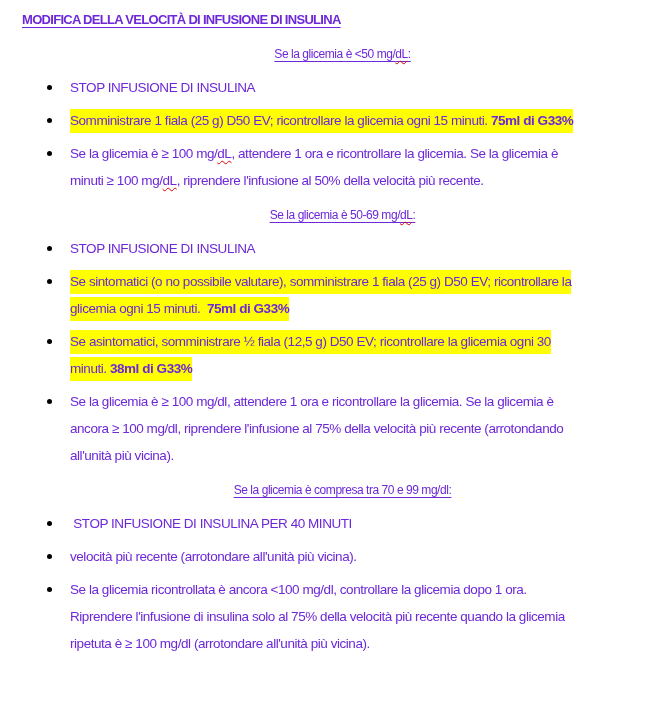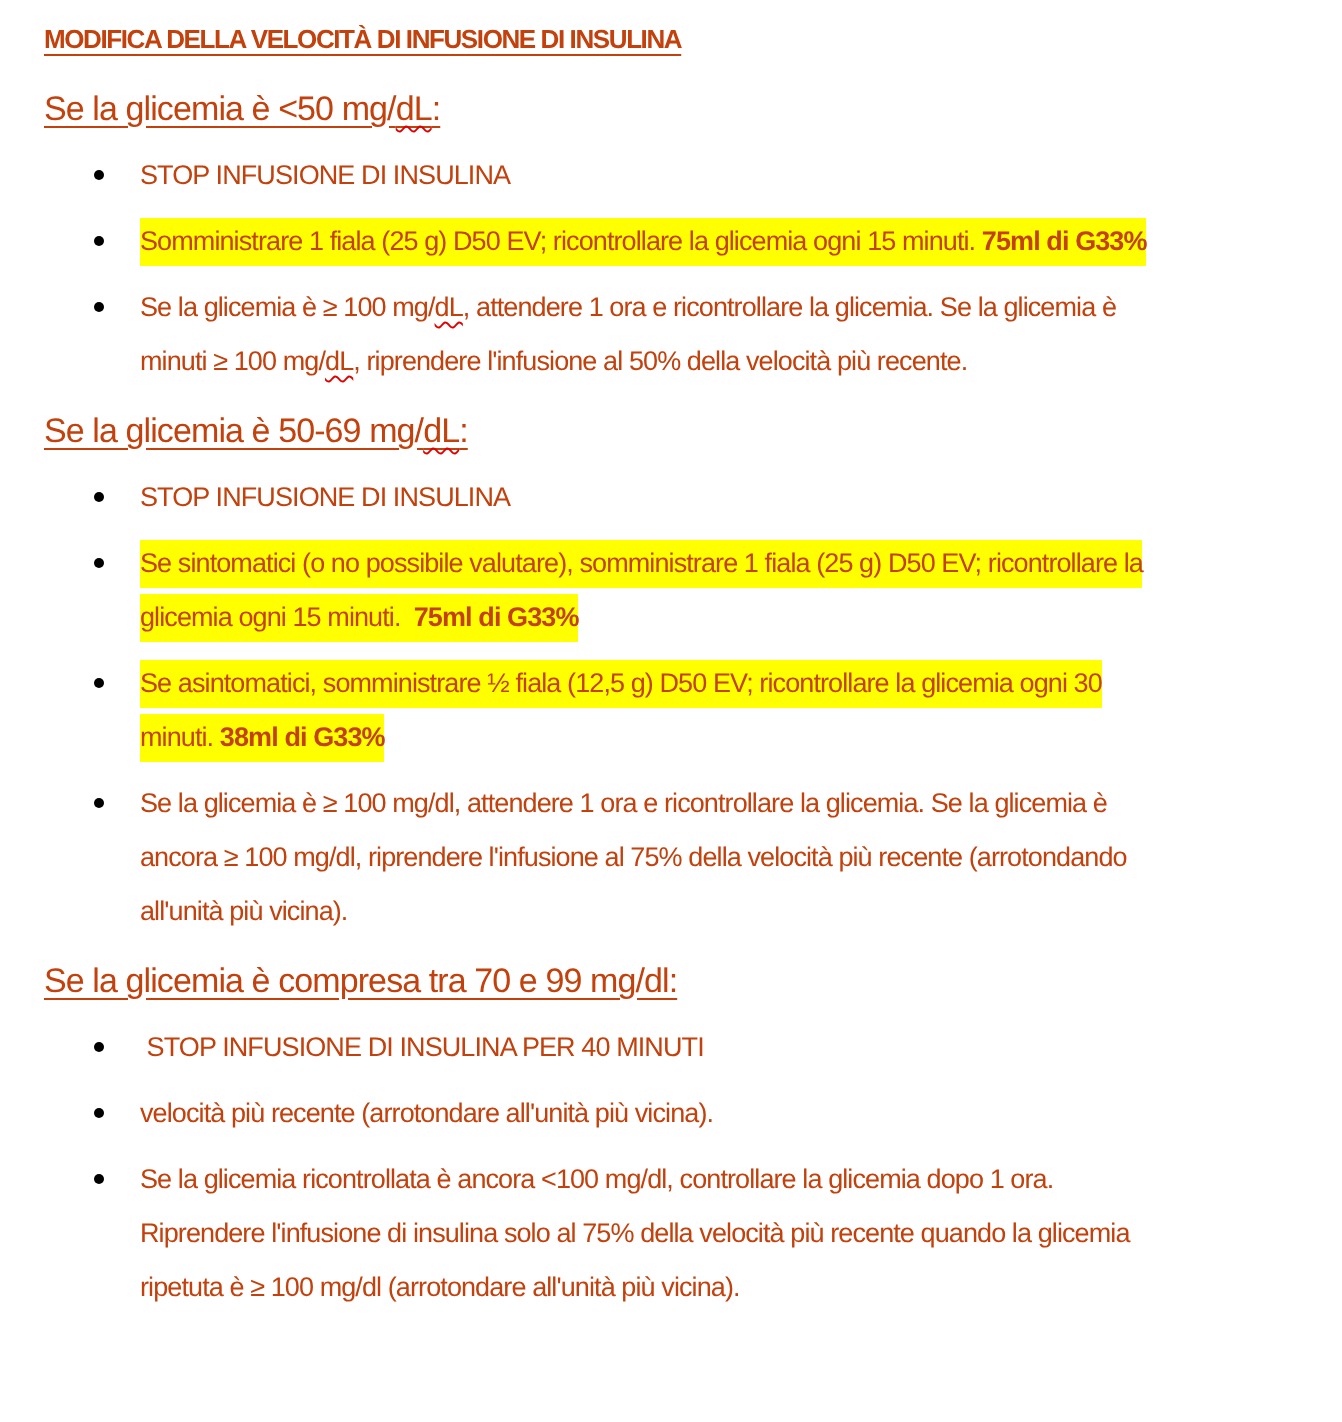--- a/index.html
+++ b/index.html
@@ -18,26 +18,27 @@
     font-size:13px;
     font-weight:700;
     letter-spacing:-0.7px;
     line-height:27px;
     text-decoration:underline;
     text-underline-offset:3px;
     white-space:pre;
   }
   .heading{
     margin:8px 0 6px 0;
-    font-size:17px;
+    font-size:12px;
     letter-spacing:-0.45px;
     line-height:27px;
     text-decoration:underline;
     text-underline-offset:3px;
     white-space:pre;
+    text-align:center;
   }
   .bullet-item{
     position:relative;
     margin:0 0 6px 0;
     padding-left:48px;
   }
   .dot{
     position:absolute;
     left:25px;top:11px;
     width:5px;height:5px;
@@ -56,21 +57,21 @@
     text-decoration-line:underline;
     text-decoration-style:wavy;
     text-decoration-color:var(--sq,#e00000);
     text-decoration-thickness:1px;
     text-underline-offset:2px;
   }
 </style>
 </head>
 <body>
 
-<div class="page" style="background: rgb(255, 255, 255); color: #c2410c;">
+<div class="page" style="background: rgb(255, 255, 255); color: #6d28d9;">
   <h1 class="title">MODIFICA DELLA VELOCITÀ DI INFUSIONE DI INSULINA</h1>
   <div id="doc-body">
       <div class="heading"><span class="">Se la glicemia è &lt;50 mg/</span><span class="sq">dL</span><span class="">:</span></div>
       <div class="bullet-item">
         <span class="dot"></span>
         <div class="line"><span class="">STOP INFUSIONE DI INSULINA</span></div>
       </div>
       <div class="bullet-item">
         <span class="dot"></span>
         <div class="line"><span class="hl ">Somministrare 1 fiala (25 g) D50 EV; ricontrollare la glicemia ogni 15 minuti. </span><span class="hl b ">75ml di G33%</span></div>

